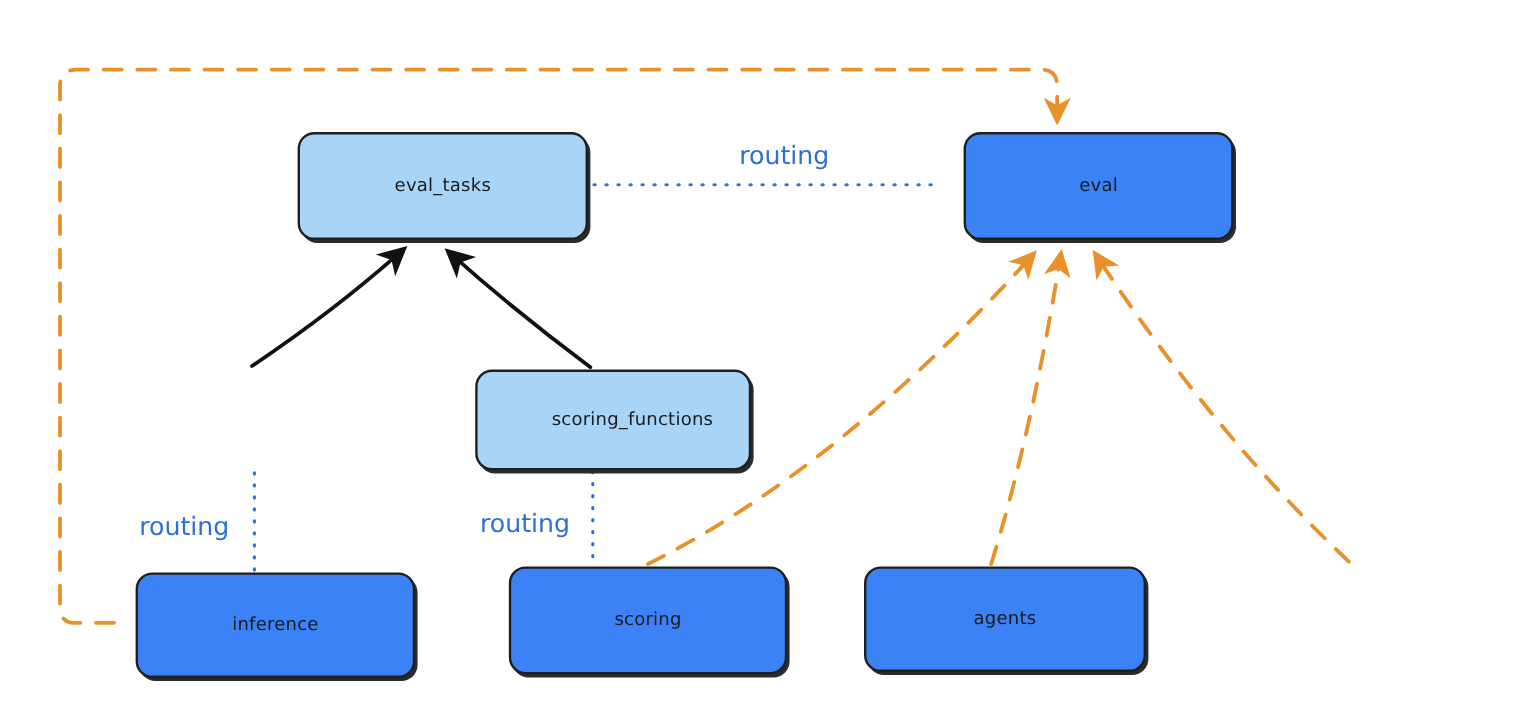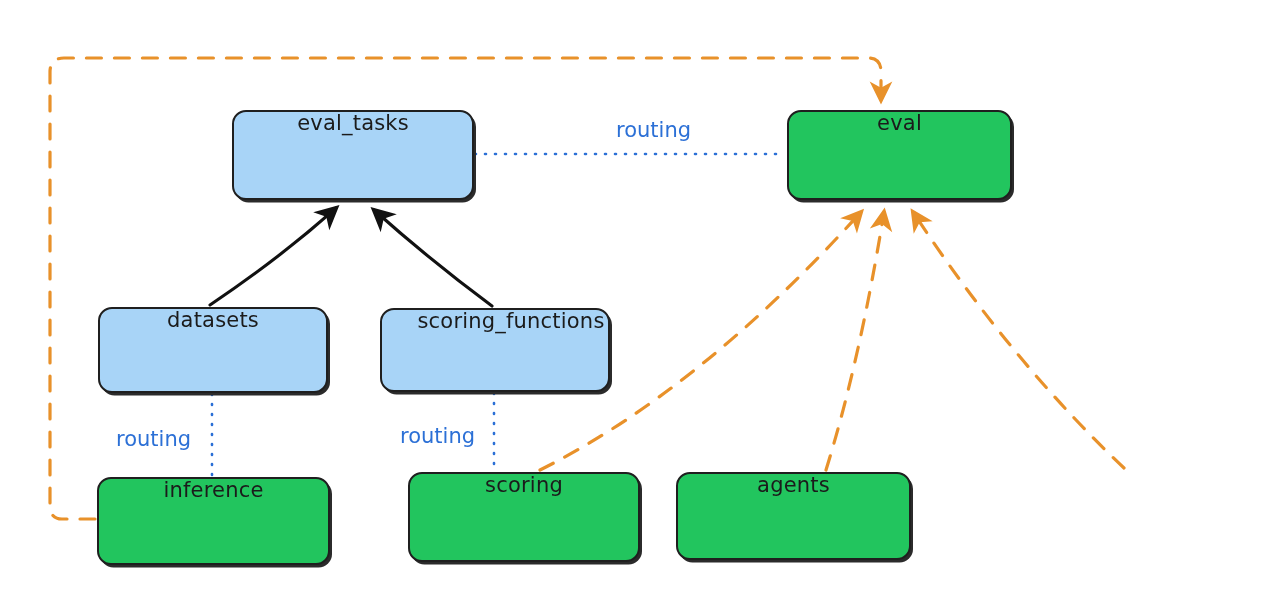--- a/index.html
+++ b/index.html
@@ -21,35 +21,36 @@
     position: absolute;
     left: 0;
     top: 0;
     width: 1280px;
     height: 596px;
   }
   .node {
     position: absolute;
     box-sizing: border-box;
     display: flex;
-    align-items: flex-start;
+    align-items: center;
     justify-content: center;
     border: 2.6px solid #1f1f1f;
     border-radius: 14px;
     font-family: "DejaVu Sans", sans-serif;
-    font-size: 21px;
+    font-size: 15px;
     color: #1b1b1b;
     letter-spacing: 0.2px;
     box-shadow: 2.5px 3px 0 -0.5px #2b2b2b;
+    margin-left: 16px;
   }
   .node.blue {
     background: #a8d4f7;
   }
   .node.green {
-    background: #22c55e;
+    background: #3b82f6;
   }
   .node-label {
     pointer-events: none;
     transform: translateY(-1px);
   }
   .edge-label {
     position: absolute;
     font-family: "DejaVu Sans", sans-serif;
     font-size: 21px;
     color: #2c70d6;
@@ -93,37 +94,34 @@
   </svg>
 
   <div class="node blue" style="left:232px; top:110px; width:242px; height:90px;">
     <span class="node-label">eval_tasks</span>
   </div>
 
   <div class="node green" style="left:787px; top:110px; width:225px; height:90px;">
     <span class="node-label">eval</span>
   </div>
 
-  <div class="node blue" style="left:98px; top:307px; width:230px; height:86px;">
-    <span class="node-label">datasets</span>
-  </div>
 
   <div class="node blue" style="left:380px; top:308px; width:230px; height:84px;padding-left:32px;">
     <span class="node-label">scoring_functions</span>
   </div>
 
   <div class="node green" style="left:97px; top:477px; width:233px; height:88px;">
     <span class="node-label">inference</span>
   </div>
 
   <div class="node green" style="left:408px; top:472px; width:232px; height:90px;">
     <span class="node-label">scoring</span>
   </div>
 
-  <div class="node green" style="left:676px; top:472px; width:235px; height:88px;">
+  <div class="node green" style="left:704px; top:472px; width:235px; height:88px;">
     <span class="node-label">agents</span>
   </div>
 
 
   <div class="edge-label" style="left:613px; top:118px;">routing</div>
 
   <div class="edge-label" style="left:113px; top:427px;">routing</div>
 
   <div class="edge-label" style="left:397px; top:424px;">routing</div>
 

